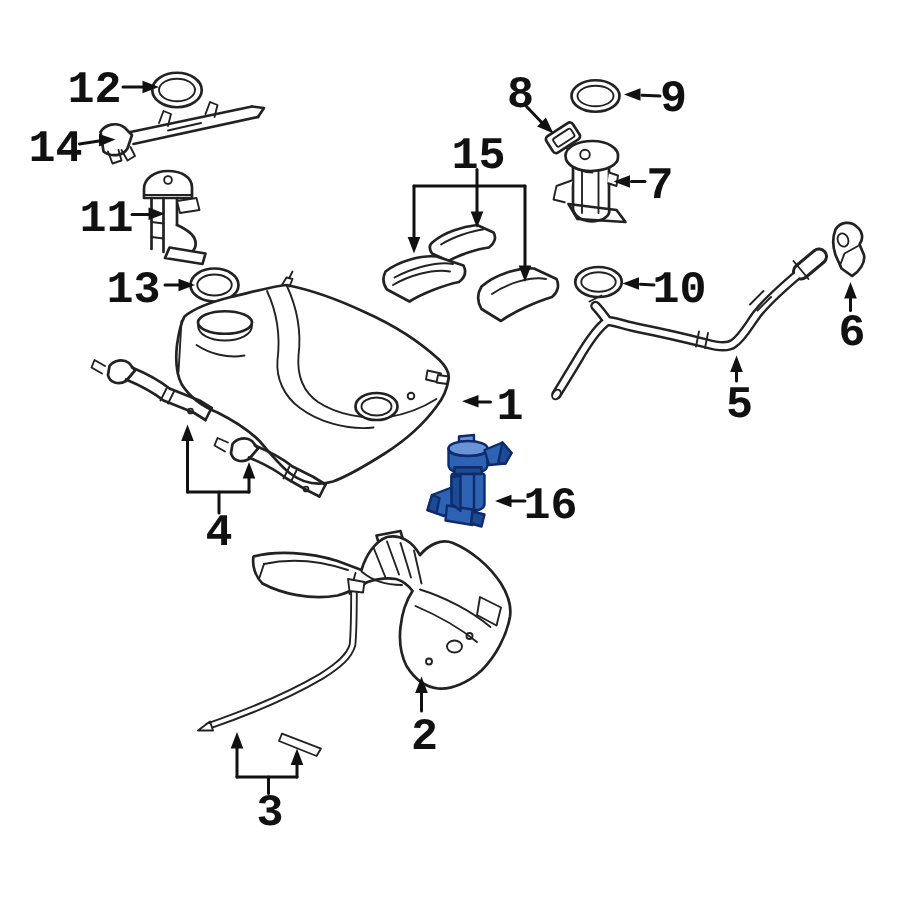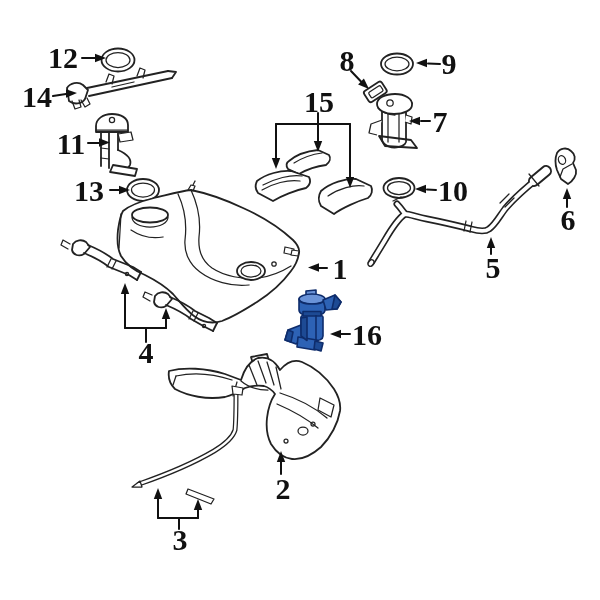--- a/index.html
+++ b/index.html
@@ -1,17 +1,17 @@
 <!DOCTYPE html>
 <html><head>
 <meta charset="utf-8">
 <style>
   html,body{margin:0;padding:0;background:#ffffff;}
   #stage{position:relative;width:600px;height:600px;background:#ffffff;overflow:hidden;
-         font-family:Liberation Serif, serif;}
+         font-family:Liberation Mono, monospace;}
   svg{display:block}
   .ln  {fill:none;stroke:#222222;stroke-width:1.8;stroke-linecap:round;stroke-linejoin:round;}
   .lnf {fill:#ffffff;stroke:#222222;stroke-width:1.8;stroke-linejoin:round;}
   .thin{stroke-width:1.25;}
   .tube   {fill:none;stroke:#222222;stroke-width:7;stroke-linecap:round;}
   .tubein {fill:none;stroke:#ffffff;stroke-width:3.8;stroke-linecap:round;}
   .noz    {fill:none;stroke:#222222;stroke-width:12;stroke-linecap:round;}
   .nozin  {fill:none;stroke:#ffffff;stroke-width:8;stroke-linecap:round;}
   .strap  {fill:none;stroke:#222222;stroke-width:5;stroke-linecap:round;}
   .strapin{fill:none;stroke:#ffffff;stroke-width:2.5;stroke-linecap:round;}

